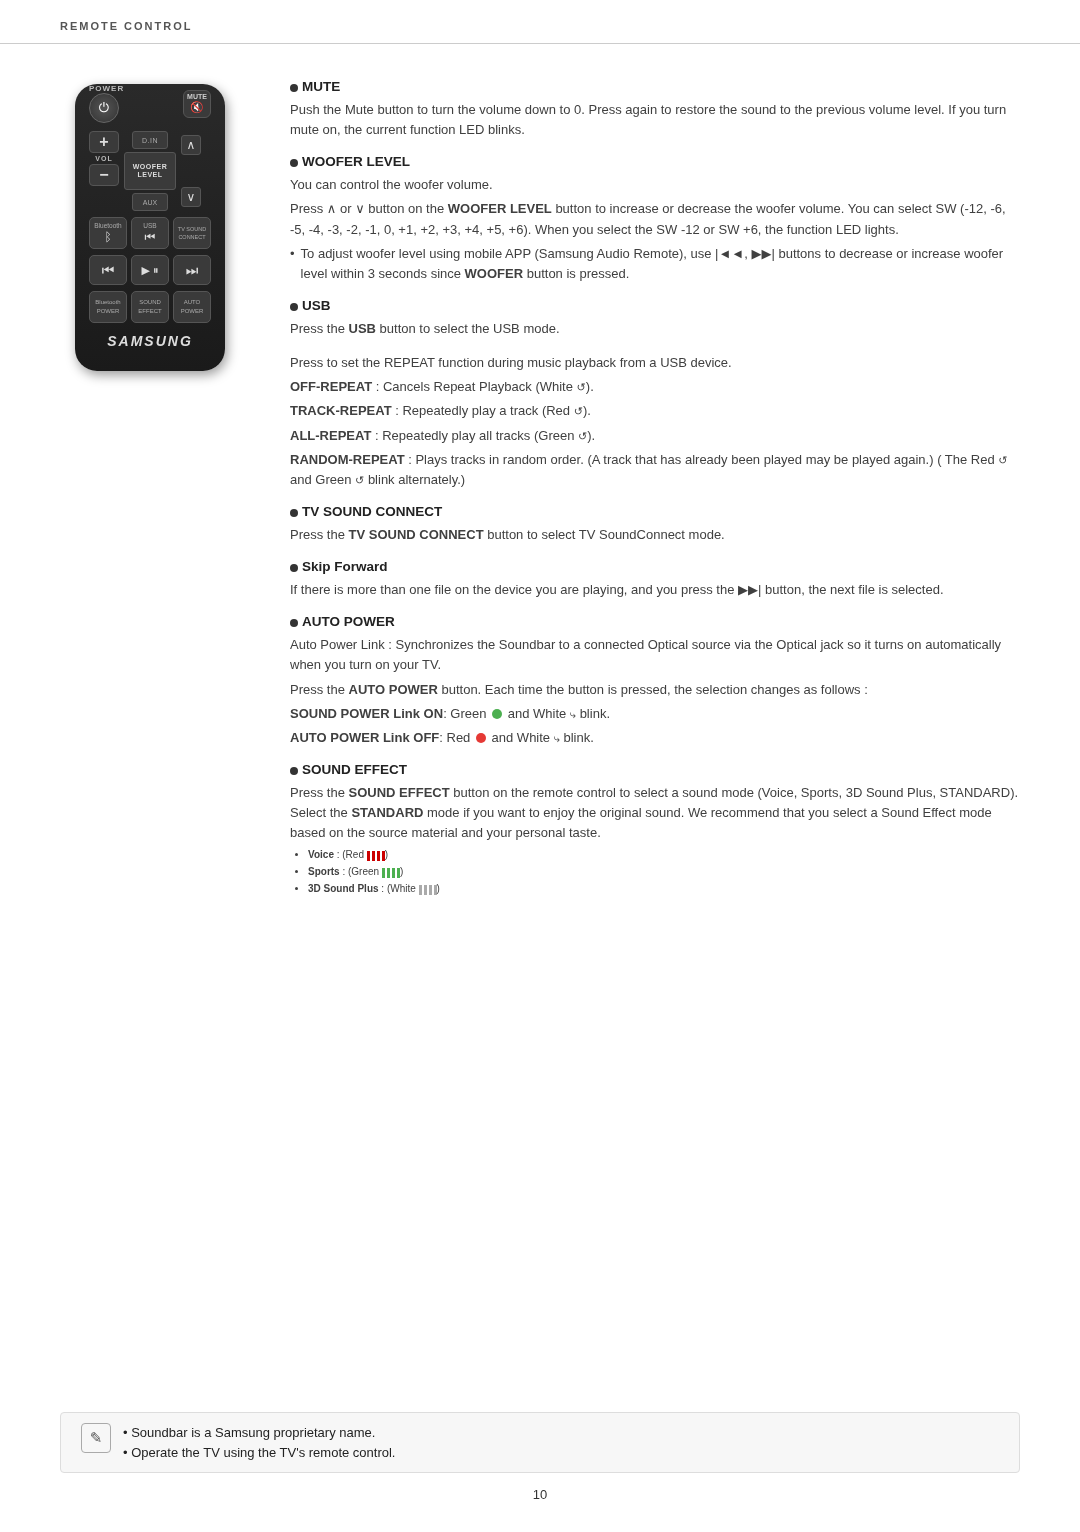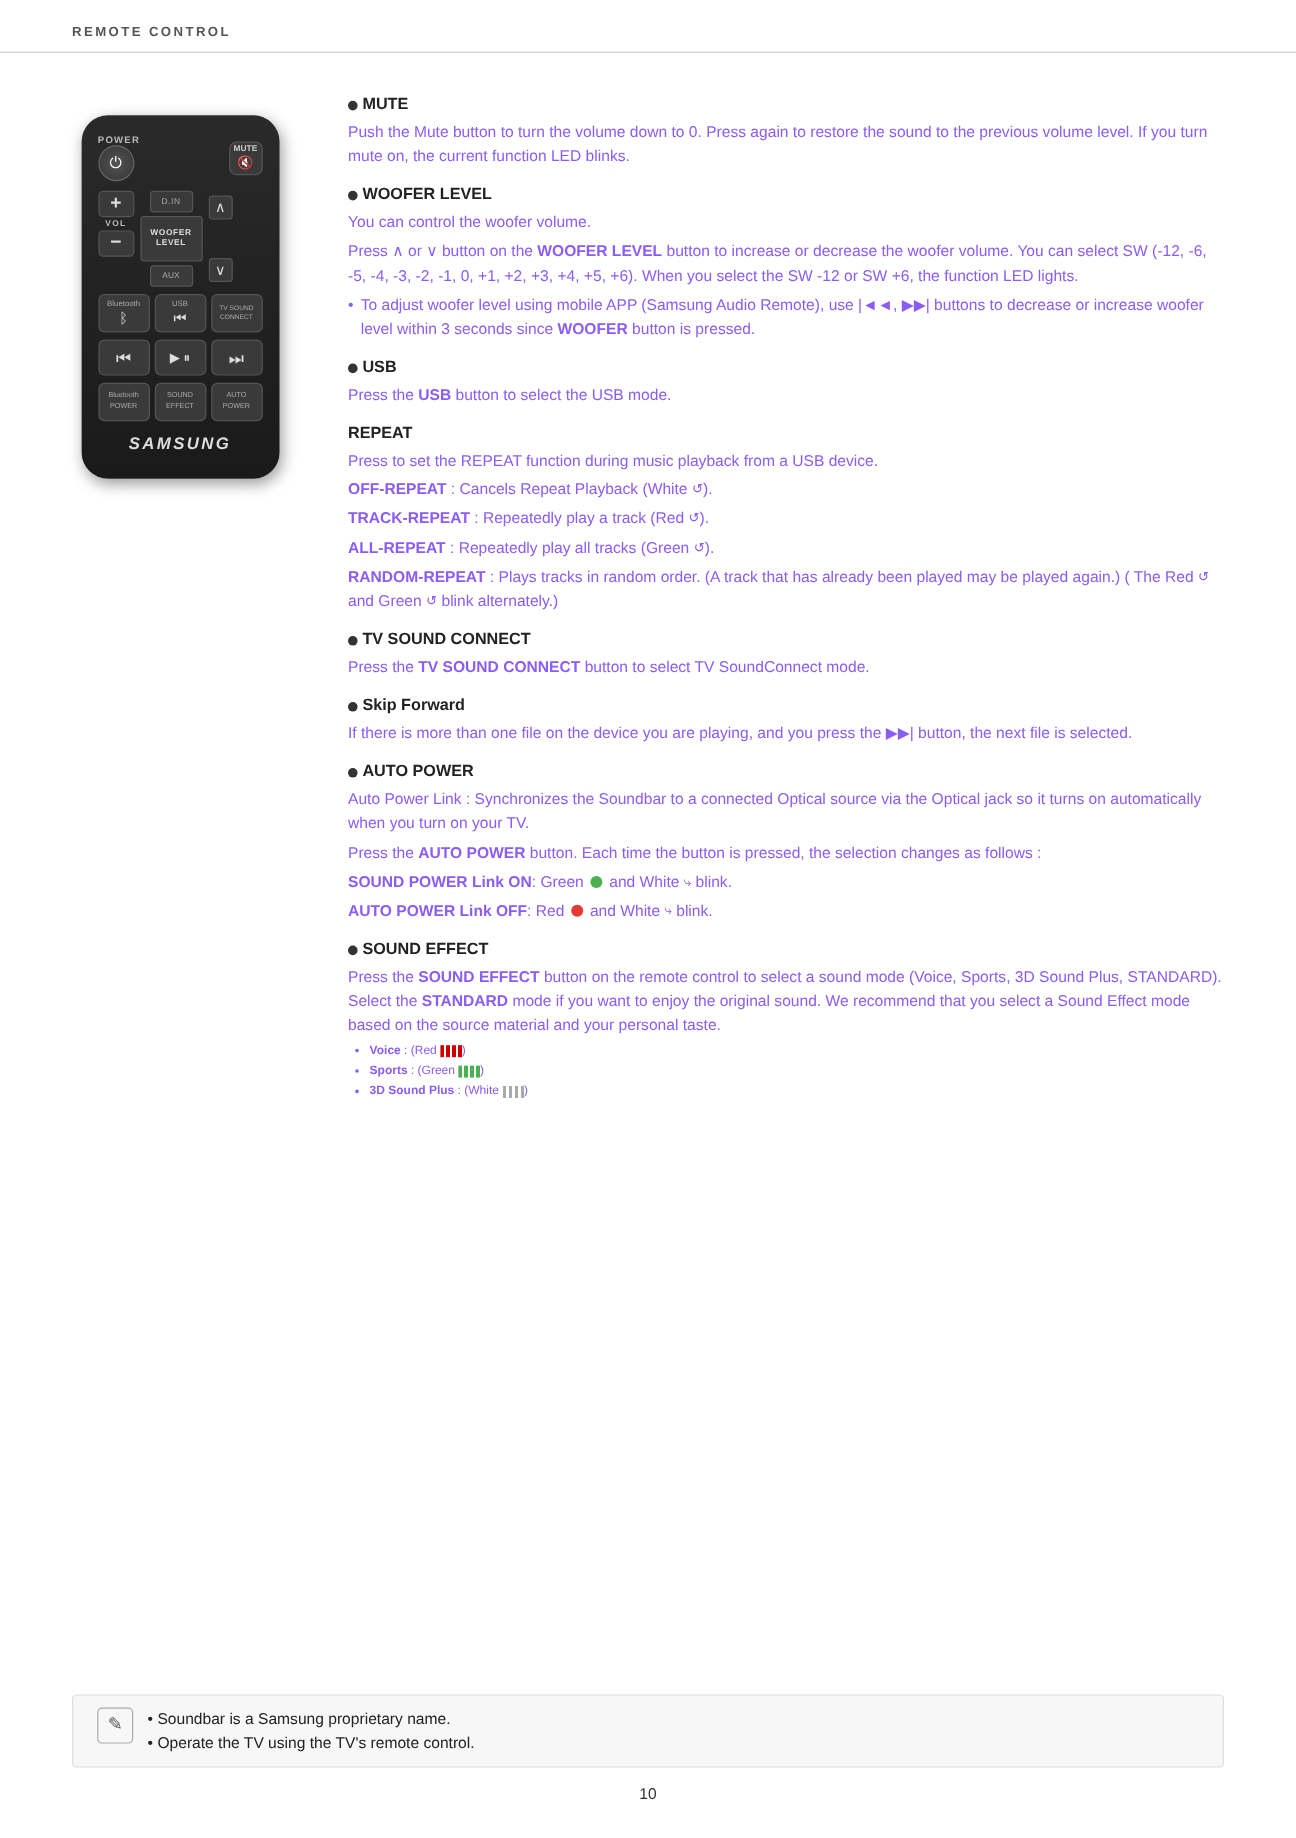--- a/index.html
+++ b/index.html
@@ -39,23 +39,23 @@
     .remote-col {
       width: 220px;
       flex-shrink: 0;
       position: relative;
       padding-top: 10px;
     }
 
     .remote-body {
       background: linear-gradient(180deg, #2a2a2a 0%, #1a1a1a 100%);
       border-radius: 22px;
-      width: 165px;
-      margin: 12px auto;
-      padding: 16px 14px 22px 14px;
+      width: 150px;
+      margin: 0 auto;
+      padding: 0 14px 22px 14px;
       position: relative;
       box-shadow: 2px 4px 12px rgba(0,0,0,0.4);
     }
 
     
     .remote-power-row {
       display: flex;
       justify-content: space-between;
       align-items: center;
       margin-bottom: 8px;
@@ -304,21 +304,21 @@
       margin-bottom: 14px;
     }
     .section-title {
       font-weight: bold;
       font-size: 13.5px;
       margin-bottom: 3px;
     }
     .section-body {
       font-size: 13px;
       line-height: 1.55;
-      color: #8b5cf6;
+      color: #404040;
     }
     .section-body p {
       margin-bottom: 4px;
     }
     .section-body ul {
       padding-left: 18px;
       margin-top: 3px;
     }
     .section-body ul li {
       margin-bottom: 2px;
@@ -528,23 +528,20 @@
       <div class="section-header-row">
         <span class="callout-dot"></span>
         <span class="section-title bold">USB</span>
       </div>
       <div class="section-body">
         <p>Press the <span class="bold">USB</span> button to select the USB mode.</p>
       </div>
     </div>
 
     <div class="section">
-      <div class="section-header-row">
-        <span class="section-title bold">REPEAT</span>
-      </div>
       <div class="section-body">
         <p>Press to set the REPEAT function during music playback from a USB device.</p>
         <p><span class="bold">OFF-REPEAT</span> : Cancels Repeat Playback (White <span class="repeat-icon">↺</span>).</p>
         <p><span class="bold">TRACK-REPEAT</span> : Repeatedly play a track (Red <span class="repeat-icon">↺</span>).</p>
         <p><span class="bold">ALL-REPEAT</span> : Repeatedly play all tracks (Green <span class="repeat-icon">↺</span>).</p>
         <p><span class="bold">RANDOM-REPEAT</span> : Plays tracks in random order. (A track that has already been played may be played again.) ( The Red <span class="repeat-icon">↺</span> and Green <span class="repeat-icon">↺</span> blink alternately.)</p>
       </div>
     </div>
 
     <div class="section">

